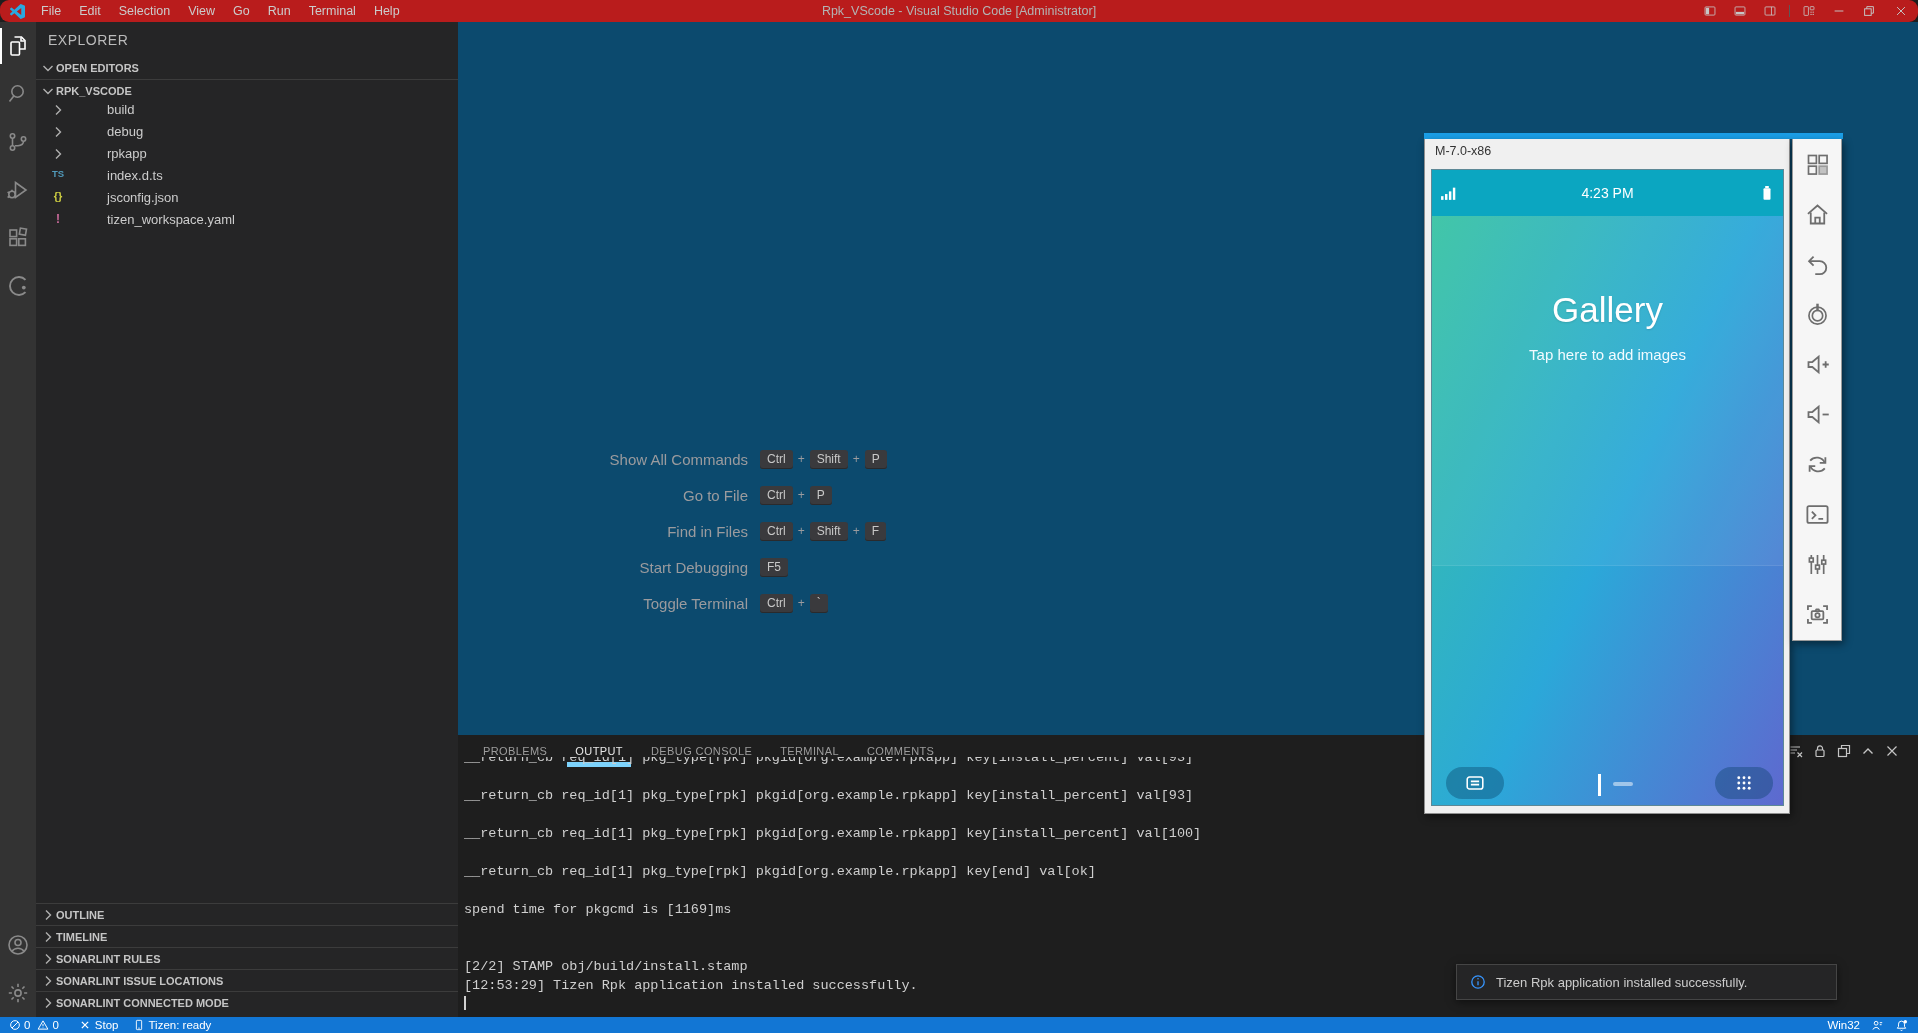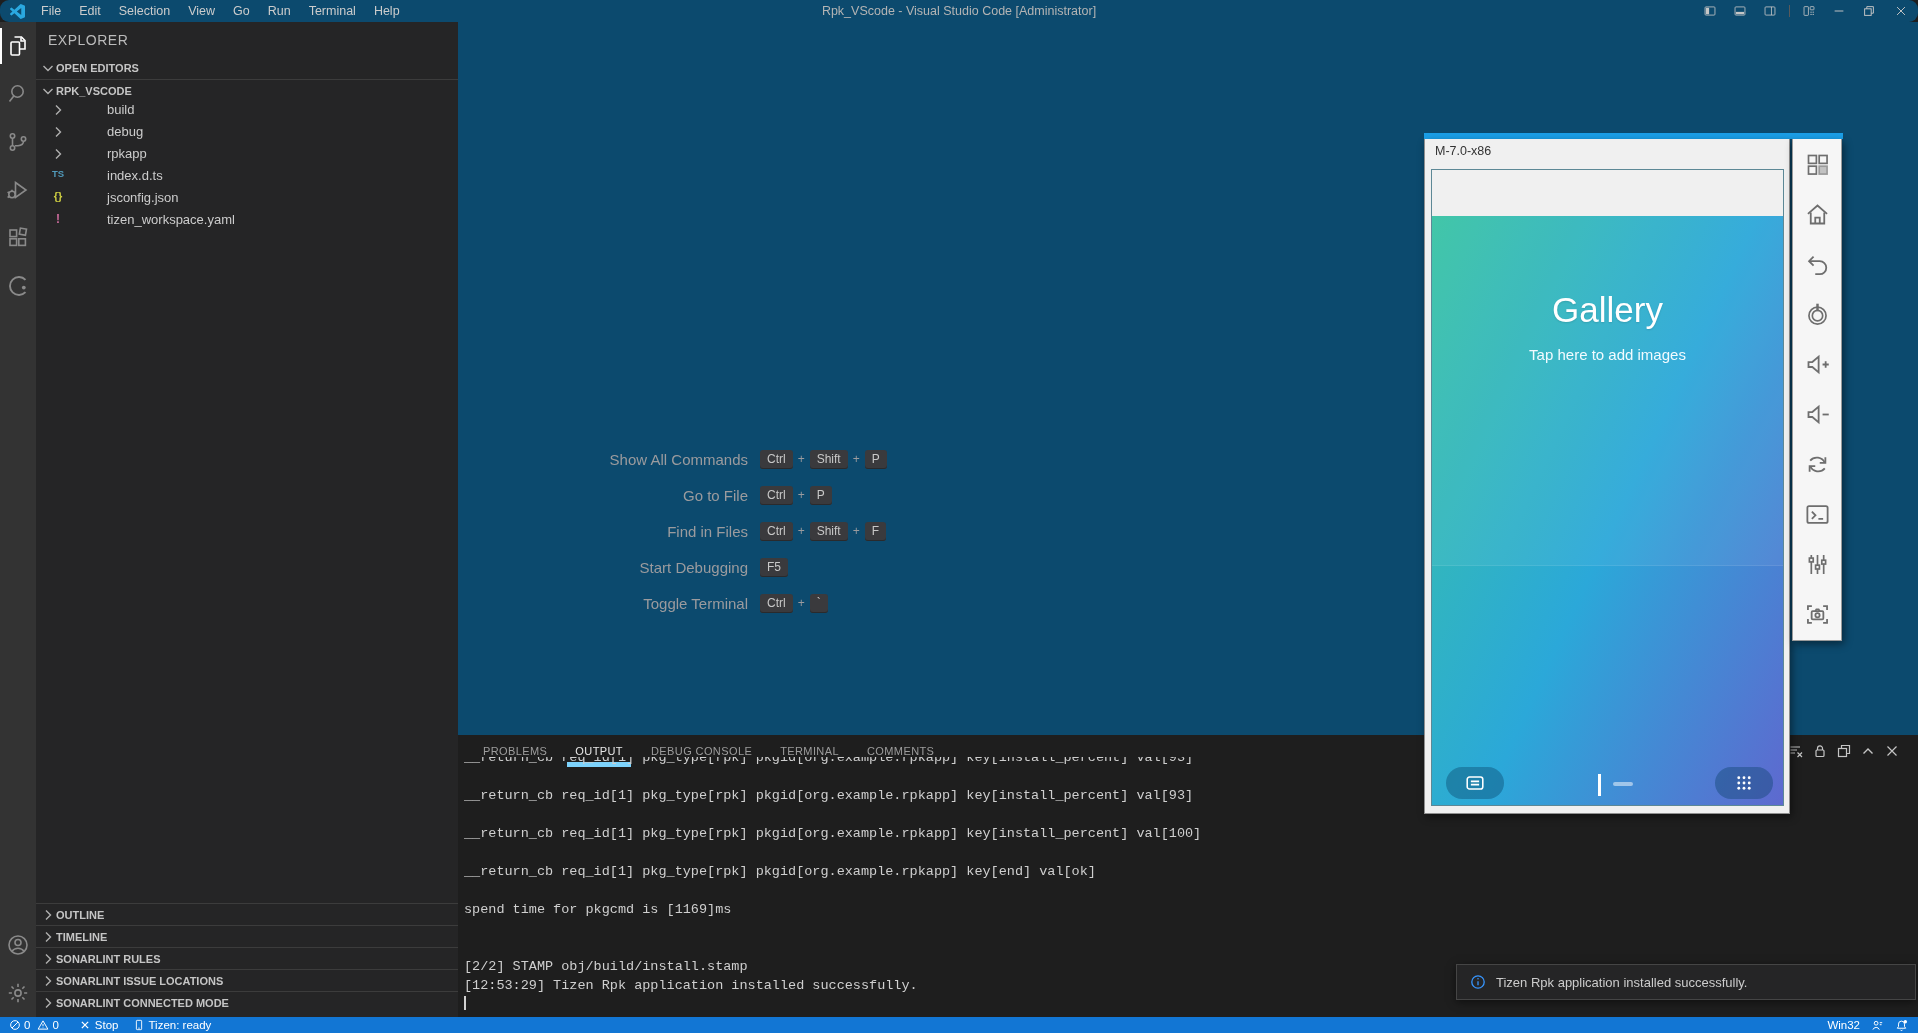--- a/index.html
+++ b/index.html
@@ -4,21 +4,21 @@
 <style>
   * { margin:0; padding:0; box-sizing:border-box; }
   html,body { width:1918px; height:1033px; overflow:hidden; background:#1e1e1e;
     font-family:"Liberation Sans", sans-serif; }
   #app { position:relative; width:1918px; height:1033px; }
   .icon { display:inline-flex; align-items:center; justify-content:center; }
   .icon svg { display:block; }
 
   
   #titlebar { position:absolute; left:0; top:0; width:1918px; height:22px;
-    background:#0c4a6e; display:flex; align-items:center; color:#cccccc; z-index:30;border-radius:9px; }
+    background:#b91c1c; display:flex; align-items:center; color:#cccccc; z-index:30;border-radius:9px; }
   #vscode-logo { width:18px; height:16px; margin:0 6px 0 8px; color:#2aa8e0; }
   #vscode-logo svg { width:15px; height:15px; }
   #menubar { display:flex; height:22px; }
   .menu-item { padding:0 9px; font-size:12.5px; line-height:22px; color:#cccccc; cursor:default; }
   #window-title { position:absolute; left:0; right:0; text-align:center; font-size:12.5px;
     color:#b4b4b4; pointer-events:none; }
   #win-controls { position:absolute; right:0; top:0; height:22px; display:flex; align-items:center; }
   .wc { width:30px; height:22px; display:flex; align-items:center; justify-content:center; color:#c6c6c6; }
   .wc svg { width:14px; height:14px; }
   .wc-sep { width:1px; height:12px; background:#5a5a5a; margin:0 4px; }
@@ -133,21 +133,21 @@
   #nav-caret { position:absolute; left:166px; top:558px; width:3px; height:22px; background:#ffffff; }
   #nav-dash { position:absolute; left:181px; top:566px; width:20px; height:4px; border-radius:2px;
     background:rgba(255,255,255,.5); }
   #emu-toolbar { position:absolute; left:368px; top:6px; width:50px; height:502px;
     background:#f6f6f6; border:1px solid #9a9a9a; border-top:none;
     box-shadow:2px 3px 8px rgba(0,0,0,.45); display:flex; flex-direction:column; }
   .tb-item { height:50px; display:flex; align-items:center; justify-content:center; color:#6e6e6e; }
   .tb-item svg { width:27px; height:27px; }
 
   
-  #toast { position:absolute; left:1456px; top:964px; width:460px; height:36px; background:#252526;
+  #toast { position:absolute; left:1456px; top:964px; width:381px; height:36px; background:#252526;
     border:1px solid #454545; box-shadow:0 2px 8px rgba(0,0,0,.5); display:flex; align-items:center;
     z-index:25; }
   #toast .icon { width:16px; height:16px; margin:0 10px 0 13px; color:var(--info-icon); }
   #toast .icon svg { width:16px; height:16px; }
   #toast-msg { font-size:13px; color:#cccccc; }
 </style>
 </head>
 <body>
 
 <div id="app">
@@ -554,20 +554,37 @@
                   <circle cx="17.7" cy="12" r="1.55"></circle>
                   <circle cx="6.3" cy="17.7" r="1.55"></circle>
                   <circle cx="12" cy="17.7" r="1.55"></circle>
                   <circle cx="17.7" cy="17.7" r="1.55"></circle>
                 </svg>
               </span>
           </div>
           <div id="nav-caret"></div>
           <div id="nav-dash"></div>
         </div>
+        <div id="phone-statusbar">
+          <span id="signal-icon" class="icon">
+              <svg viewBox="0 0 16 16" fill="currentColor">
+                <rect x="1" y="10.5" width="2.3" height="3.5"></rect>
+                <rect x="4.7" y="8.5" width="2.3" height="5.5"></rect>
+                <rect x="8.4" y="6" width="2.3" height="8"></rect>
+                <rect x="12.1" y="2.5" width="2.3" height="11.5"></rect>
+              </svg>
+            </span>
+          <div id="phone-time">4:23 PM</div>
+          <span id="battery-icon" class="icon">
+              <svg viewBox="0 0 16 18" fill="currentColor">
+                <rect x="6.2" y="2" width="3.6" height="2.2"></rect>
+                <rect x="4.5" y="4.2" width="7" height="11.5" rx="1"></rect>
+              </svg>
+            </span>
+        </div>
       </div>
     </div>
     <div id="emu-toolbar">
         <div class="tb-item">
           <svg viewBox="0 0 24 24" fill="none" stroke="currentColor" stroke-width="1.5">
             <rect x="4" y="4" width="7" height="7"></rect>
             <rect x="13.5" y="4" width="7" height="7"></rect>
             <rect x="4" y="13.5" width="7" height="7"></rect>
             <rect x="13.5" y="13.5" width="7" height="7" fill="#c2c2c2" stroke="#9a9a9a"></rect>
           </svg>

